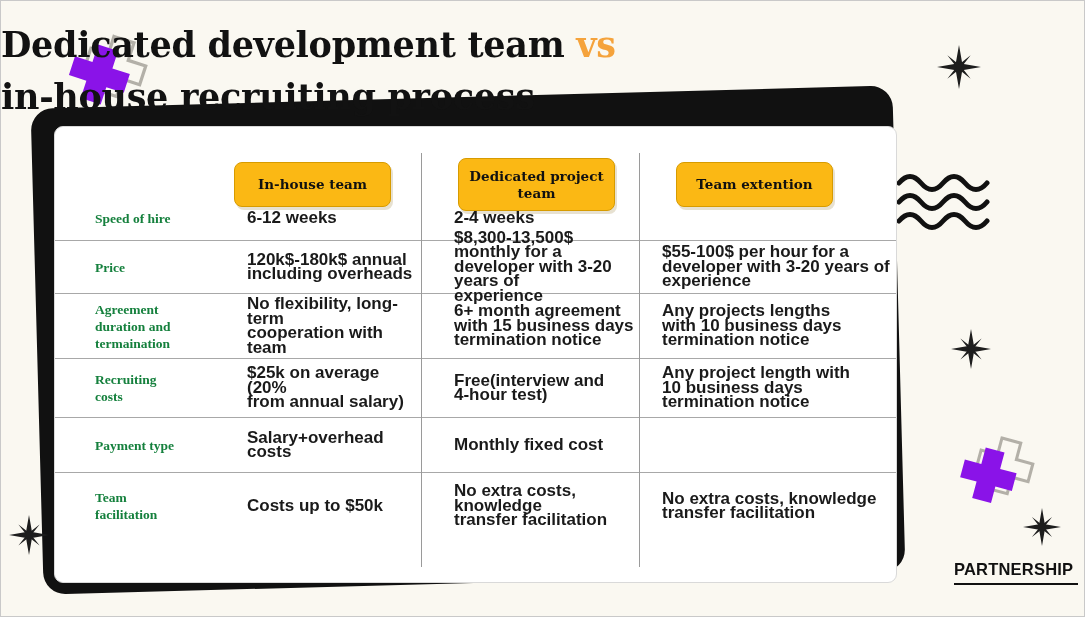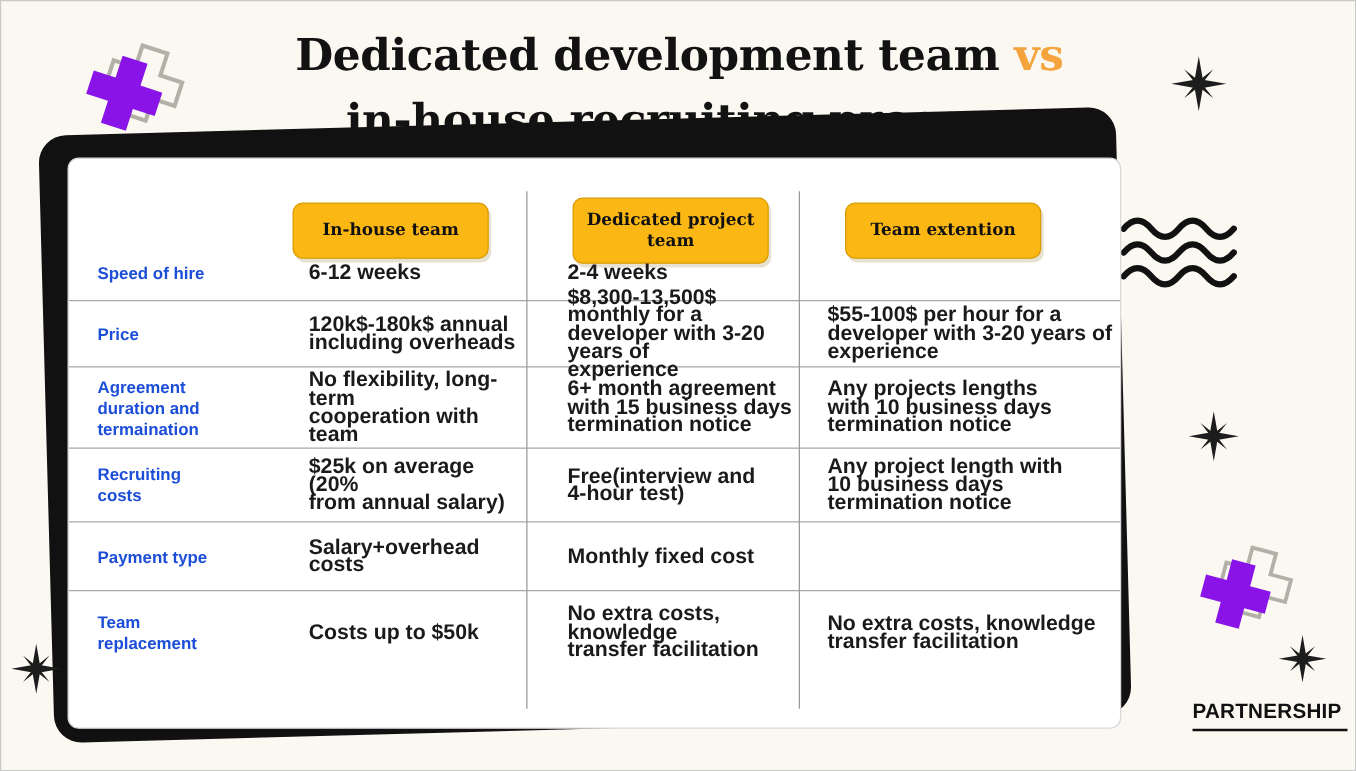--- a/index.html
+++ b/index.html
@@ -18,21 +18,21 @@
     background: #faf8f1;
     border: 1px solid #c9c9c9;
     overflow: hidden;
   }
 
   
   .title-wrap {
     position: absolute;
     left: 0; top: 18px;
     width: 1085px;
-    text-align: center;
+    text-align: left;
     z-index: 12;
     pointer-events: none;
   }
   .title-line {
     font-family: "DejaVu Serif", serif;
     font-weight: bold;
     font-size: 35px;
     line-height: 52px;
     color: #121212;
     letter-spacing: -0.3px;
@@ -111,27 +111,27 @@
   .trow {
     position: relative;
     display: flex;
     align-items: center;
     border-bottom: 1px solid #a8a8a8;
     box-sizing: border-box;
   }
   .trow:last-child { border-bottom: none; }
   .c-label {
     width: 169px;
-    padding-left: 23px;
-    box-sizing: border-box;
-    font-family: Liberation Sans, sans-serif;
+    padding-left: 40px;
+    box-sizing: border-box;
+    font-family: Liberation Serif, serif;
     font-weight: bold;
     font-size: 13.5px;
     line-height: 17px;
-    color: #1d4ed8;
+    color: #15803d;
   }
   .c-val {
     box-sizing: border-box;
     font-family: "Liberation Sans", sans-serif;
     font-weight: bold;
     font-size: 17px;
     line-height: 14.5px;
     color: #1a1a1a;
   }
   .c-val.c1 { width: 197px; padding-left: 23px; }
@@ -257,21 +257,21 @@
       </div>
 
       <div class="trow r4">
         <div class="c-label" style="white-space:pre-line">Payment type</div>
         <div class="c-val c1" style="white-space:pre-line">Salary+overhead costs</div>
         <div class="c-val c2" style="white-space:pre-line">Monthly fixed cost</div>
       </div>
 
       <div class="trow r5">
         <div class="c-label" style="white-space:pre-line">Team
-replacement</div>
+facilitation</div>
         <div class="c-val c1" style="white-space:pre-line">Costs up to $50k</div>
         <div class="c-val c2" style="white-space:pre-line">No extra costs, knowledge
 transfer facilitation</div>
         <div class="c-val c3" style="white-space:pre-line">No extra costs, knowledge
 transfer facilitation</div>
       </div>
 
     </div>
   </div>
 

